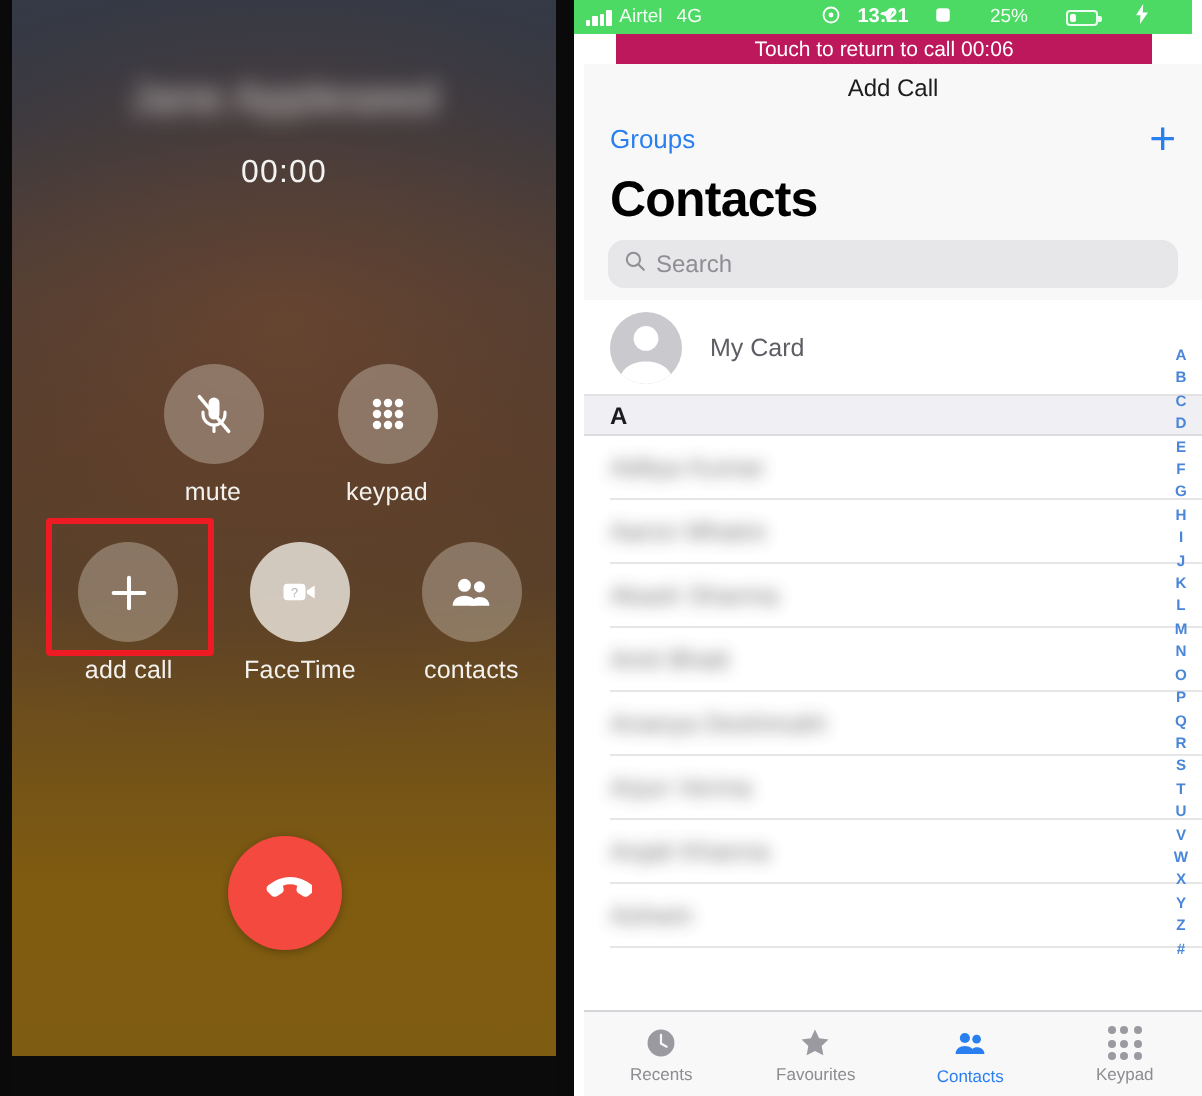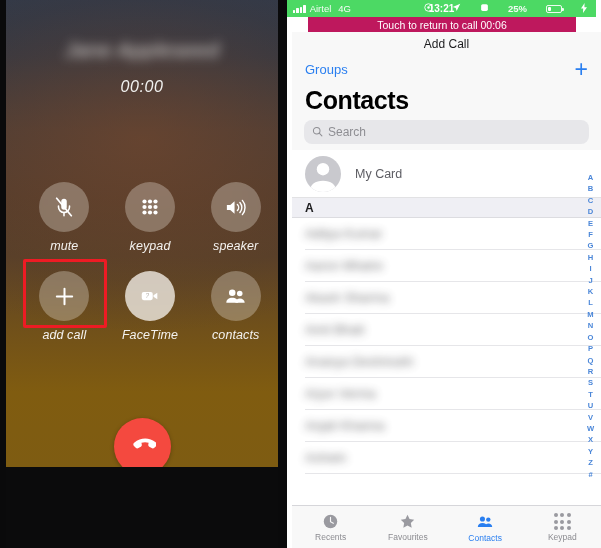--- a/index.html
+++ b/index.html
@@ -11,33 +11,32 @@
   .screens{position:relative;width:601px;height:548px;}
 
   
   .left-phone{
     position:absolute;left:0;top:0;width:287px;height:548px;
     background:#0b0b0c;
   }
   .left-bezel-l{position:absolute;left:0;top:0;width:6px;height:548px;background:#0a0a0b;}
   .left-bezel-r{position:absolute;right:0;top:0;width:9px;height:548px;background:#0a0a0b;}
   .call-screen{
-    position:absolute;left:6px;top:0;width:272px;height:467px;
+    position:absolute;left:6px;top:0;width:272px;height:528px;
     background:
       linear-gradient(180deg,
         rgba(49,58,74,1) 0%,
         rgba(52,57,68,1) 12%,
         rgba(77,62,54,1) 28%,
         rgba(86,62,44,1) 42%,
         rgba(92,66,40,1) 55%,
         rgba(112,80,26,1) 70%,
         rgba(128,92,16,1) 84%,
         rgba(126,92,18,1) 100%);
     overflow:hidden;
-    font-style:italic;
   }
   .call-screen:before{
     content:"";position:absolute;left:0;top:0;right:0;bottom:0;
     background:radial-gradient(ellipse 150% 55% at 50% 30%, rgba(120,72,44,0.55) 0%, rgba(80,55,45,0.18) 55%, rgba(0,0,0,0) 75%);
   }
   .caller-name{
     position:absolute;left:0;right:0;top:38px;text-align:center;
     font-size:21px;font-weight:400;color:#e9e6e2;letter-spacing:.3px;
     filter:blur(5.5px);opacity:.92;
   }
@@ -85,21 +84,21 @@
   .sb-left{display:flex;align-items:center;gap:4px;padding-left:6px;}
   .sig-bars{display:flex;align-items:flex-end;gap:1.3px;height:9px;}
   .sig-bars i{display:block;width:2.2px;background:#ffffff;border-radius:.5px;}
   .sig-bars i:nth-child(1){height:3.5px;}
   .sig-bars i:nth-child(2){height:5px;}
   .sig-bars i:nth-child(3){height:6.5px;}
   .sig-bars i:nth-child(4){height:8.5px;}
   .carrier{font-size:9.5px;opacity:.92;}
   .netlbl{font-size:9.5px;margin-left:3px;opacity:.95;}
   .sb-clock{position:absolute;left:0;right:0;text-align:center;font-size:10px;font-weight:bold;}
-  .sb-right{margin-left:auto;display:flex;align-items:center;gap:19px;padding-right:9px;position:relative;z-index:2;font-weight:bold;}
+  .sb-right{margin-left:auto;display:flex;align-items:center;gap:19px;padding-right:22px;position:relative;z-index:2;}
   .sb-right .pct{font-size:9.5px;opacity:.92;}
   .batt{
     width:16px;height:8px;border:1px solid rgba(255,255,255,.9);border-radius:2px;
     position:relative;display:flex;align-items:center;padding:1px;box-sizing:border-box;
   }
   .batt:after{
     content:"";position:absolute;right:-2.6px;top:2px;width:1.6px;height:3.5px;
     background:rgba(255,255,255,.9);border-radius:0 1px 1px 0;
   }
   .batt .fill{height:100%;background:#ffffff;border-radius:1px;}
@@ -231,33 +230,20 @@
                     <circle cx="6" cy="18" r="2.3"></circle>
                       <circle cx="12" cy="18" r="2.3"></circle>
                       <circle cx="18" cy="18" r="2.3"></circle>
                   </g>
                 </svg>
               </span>
             </div>
             <div class="lbl">keypad</div>
           </div>
 
-          <div class="ctrl">
-            <div class="bubble">
-              <span>
-                <svg width="23" height="23" viewBox="0 0 24 24">
-                  <path d="M3 9.5h3.5L11 5.5v13L6.5 14.5H3z" fill="#fff"></path>
-                  <path d="M14 8.8a4.6 4.6 0 0 1 0 6.4" stroke="#fff" stroke-width="1.5" fill="none" stroke-linecap="round"></path>
-                  <path d="M16.6 6.7a8 8 0 0 1 0 10.6" stroke="#fff" stroke-width="1.5" fill="none" stroke-linecap="round"></path>
-                  <path d="M19.2 4.6a11.4 11.4 0 0 1 0 14.8" stroke="#fff" stroke-width="1.5" fill="none" stroke-linecap="round"></path>
-                </svg>
-              </span>
-            </div>
-            <div class="lbl">speaker</div>
-          </div>
         </div>
 
         <div class="ctrl-row">
 
           <div class="ctrl">
             <div class="highlight-box"></div>
             <div class="bubble">
               <span>
                 <svg width="23" height="23" viewBox="0 0 24 24">
                   <line x1="12" y1="4" x2="12" y2="20" stroke="#fff" stroke-width="2.1" stroke-linecap="round"></line>

